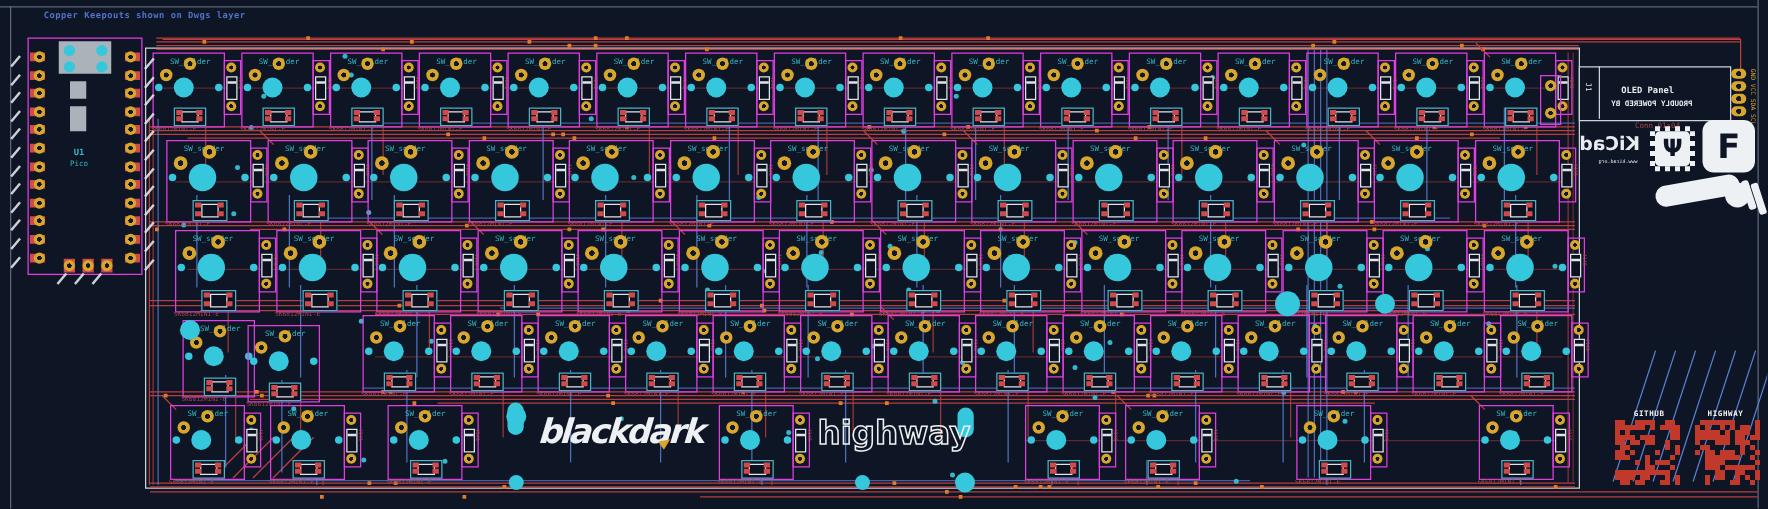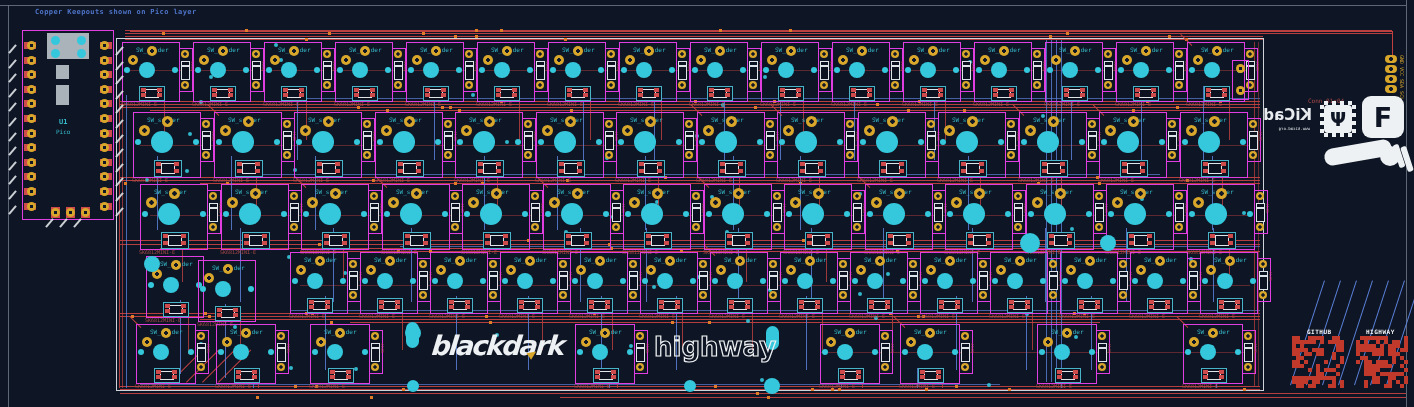--- a/index.html
+++ b/index.html
@@ -41,21 +41,21 @@
 </style>
 </head>
 <body>
 
 <div id="stage" style="--bg: #0e1524; --mag: #e13ee1; --red: #c04040; --blue: #5b80d8; --cyan: #35c8dd; --gold: #d7a62b; --orange: #e07b28; --tcyan: #35b8c8; --tred: #a84848;">
 
   <div class="abs frame" style="left:0;top:5px;width:1406px;height:1px"></div>
   <div class="abs frame" style="left:8px;top:5px;width:1px;height:402px"></div>
   <div class="abs frame" style="left:1406px;top:0;width:1px;height:407px"></div>
 
-  <div class="abs t" style="left:35px;top:9px;font-size:7px;font-weight:bold;color:#4f74c9;letter-spacing:.4px">Copper Keepouts shown on Pico layer</div>
+  <div class="abs t" style="left:35px;top:9px;font-size:7px;font-weight:bold;color:#4f74c9;letter-spacing:.4px">Copper Keepouts shown on Dwgs layer</div>
 
   <div class="abs edge" style="left:116px;top:38px;width:1146px;height:351px"></div>
 
   <div id="traces">
       <div class="abs hl" style="left: 125px; top: 30px; width: 1267px; opacity: 0.95;"></div>
       <div class="abs hl" style="left: 125px; top: 33px; width: 1267px; opacity: 0.95;"></div>
       <div class="abs hl" style="left: 125px; top: 36px; width: 1138px; opacity: 0.95;"></div>
       <div class="abs hl" style="left: 125px; top: 39px; width: 1138px; opacity: 0.95;"></div>
       <div class="abs hl" style="left: 120px; top: 101px; width: 1140px; opacity: 0.95;"></div>
       <div class="abs hl" style="left: 120px; top: 104px; width: 1140px; opacity: 0.95;"></div>
@@ -2080,20 +2080,27 @@
       <div class="abs goldpad" style="left: 1385px; top: 75px; width: 12px; height: 8px; border-radius: 4px;"></div>
       <div class="abs goldpad" style="left: 1385px; top: 85px; width: 12px; height: 8px; border-radius: 4px;"></div>
       <div class="abs cyanc" style="left: 406px; top: 322px; width: 13px; height: 26px; border-radius: 7px;"></div>
       <div class="abs cyanc" style="left: 766px; top: 326px; width: 13px; height: 24px; border-radius: 7px;"></div>
     </div>
 
   <div class="abs brand" style="left:432px;top:330px;font-size:27px">blackdark</div>
   <div class="abs" style="left:528px;top:350px;width:0;height:0;border-left:9px solid var(--gold);border-top:4px solid transparent;border-bottom:4px solid transparent;transform:rotate(-35deg)"></div>
   <div class="abs outline-word" style="left:654px;top:332px;font-size:26px">highway</div>
 
+  <div class="abs" style="left:1263px;top:53px;width:150px;height:46px">
+    <div class="abs edge" style="left:0;top:0;width:120px;height:42px"></div>
+    <div class="abs edge" style="left:16px;top:0;width:0;height:42px;border-right:none;border-top:none;border-bottom:none"></div>
+    <div class="abs t tw vert" style="left:4px;top:13px;font-size:6px">J1</div>
+    <div class="abs t tw" style="left:34px;top:16px;font-size:7px;font-weight:bold">OLED Panel</div>
+    <div class="abs t tw mir" style="left:26px;top:28px;font-size:6px;font-weight:bold">PROUDLY POWERED BY</div>
+  </div>
   <div class="abs t trd" style="left:1308px;top:98px;font-size:6px">Conn_01x04</div>
   <div class="abs t ty vert" style="left:1399px;top:55px;font-size:5px">GND VCC SDA SCL</div>
 
   <div class="abs mir" style="left:1262px;top:106px;width:52px;height:30px">
     <div class="abs t tw" style="left:2px;top:2px;font-size:15px;font-weight:bold;font-family:'DejaVu Sans',sans-serif">KiCad</div>
     <div class="abs t tw" style="left:4px;top:21px;font-size:4px">www.kicad.org</div>
   </div>
   <div class="abs" style="left:1320px;top:101px;width:36px;height:36px">
     <div class="abs" style="left:4px;top:0;width:28px;height:4px;background:repeating-linear-gradient(90deg,#eef1f3 0 4px,transparent 4px 8px)"></div>
     <div class="abs" style="left:4px;top:32px;width:28px;height:4px;background:repeating-linear-gradient(90deg,#eef1f3 0 4px,transparent 4px 8px)"></div>

